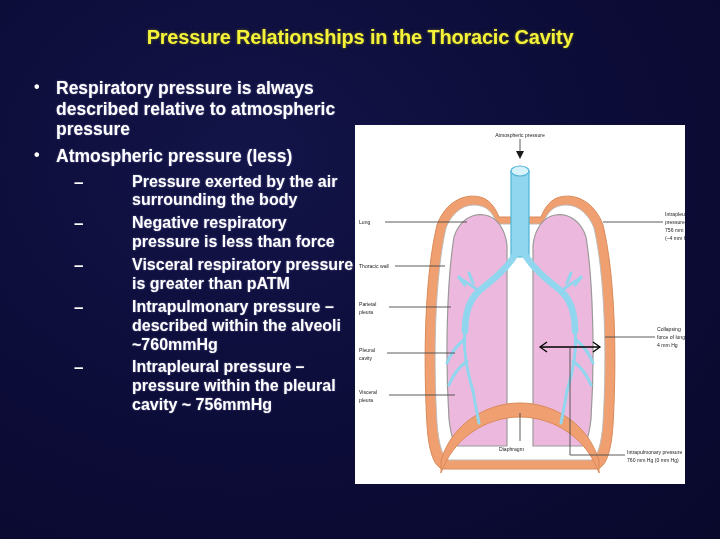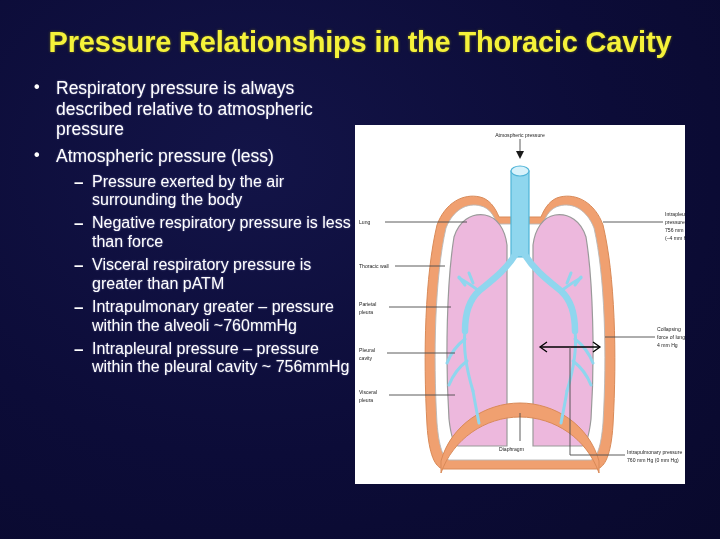--- a/index.html
+++ b/index.html
@@ -19,21 +19,21 @@
     inset: 0;
     background: radial-gradient(ellipse at 35% 30%, #131448 0%, #0c0c38 55%, #09092c 100%);
   }
   .slide-title {
     position: absolute;
     top: 26px;
     left: 0;
     width: 720px;
     text-align: center;
     color: #f5f23a;
-    font-size: 29px;
+    font-size: 20px;
     font-weight: bold;
     letter-spacing: -0.2px;
     text-shadow: 0 0 3px rgba(120,118,20,0.85);
   }
   .bullets {
     position: absolute;
     left: 34px;
     top: 78px;
     width: 320px;
     color: #ffffff;
@@ -59,29 +59,30 @@
   .lvl1 .marker {
     width: 22px;
     font-size: 16px;
   }
   .lvl2 .marker {
     width: 18px;
     font-size: 17px;
   }
   .btext {
     flex: 1 1 auto;
-    font-weight: normal;
+    font-weight: bold;
     line-height: 1.18;
     text-shadow: 0 0 2px rgba(170,170,220,0.6);
   }
   .lvl1 .btext {
     font-size: 17.5px;
   }
   .lvl2 .btext {
     font-size: 16px;
+    margin-left: 40px;
   }
 
   
   .figure-panel {
     position: absolute;
     left: 355px;
     top: 125px;
     width: 330px;
     height: 359px;
     background: #ffffff;
@@ -127,21 +128,21 @@
       <span class="btext">Negative respiratory pressure is less than force</span>
     </div>
 
     <div class="bullet-row lvl2">
       <span class="marker">–</span>
       <span class="btext">Visceral respiratory pressure is greater than pATM</span>
     </div>
 
     <div class="bullet-row lvl2">
       <span class="marker">–</span>
-      <span class="btext">Intrapulmonary greater  – pressure within the alveoli ~760mmHg</span>
+      <span class="btext">Intrapulmonary pressure  – described within the alveoli ~760mmHg</span>
     </div>
 
     <div class="bullet-row lvl2">
       <span class="marker">–</span>
       <span class="btext">Intrapleural pressure – pressure within the pleural cavity ~ 756mmHg</span>
     </div>
 
   </div>
 
   <div class="figure-panel">

